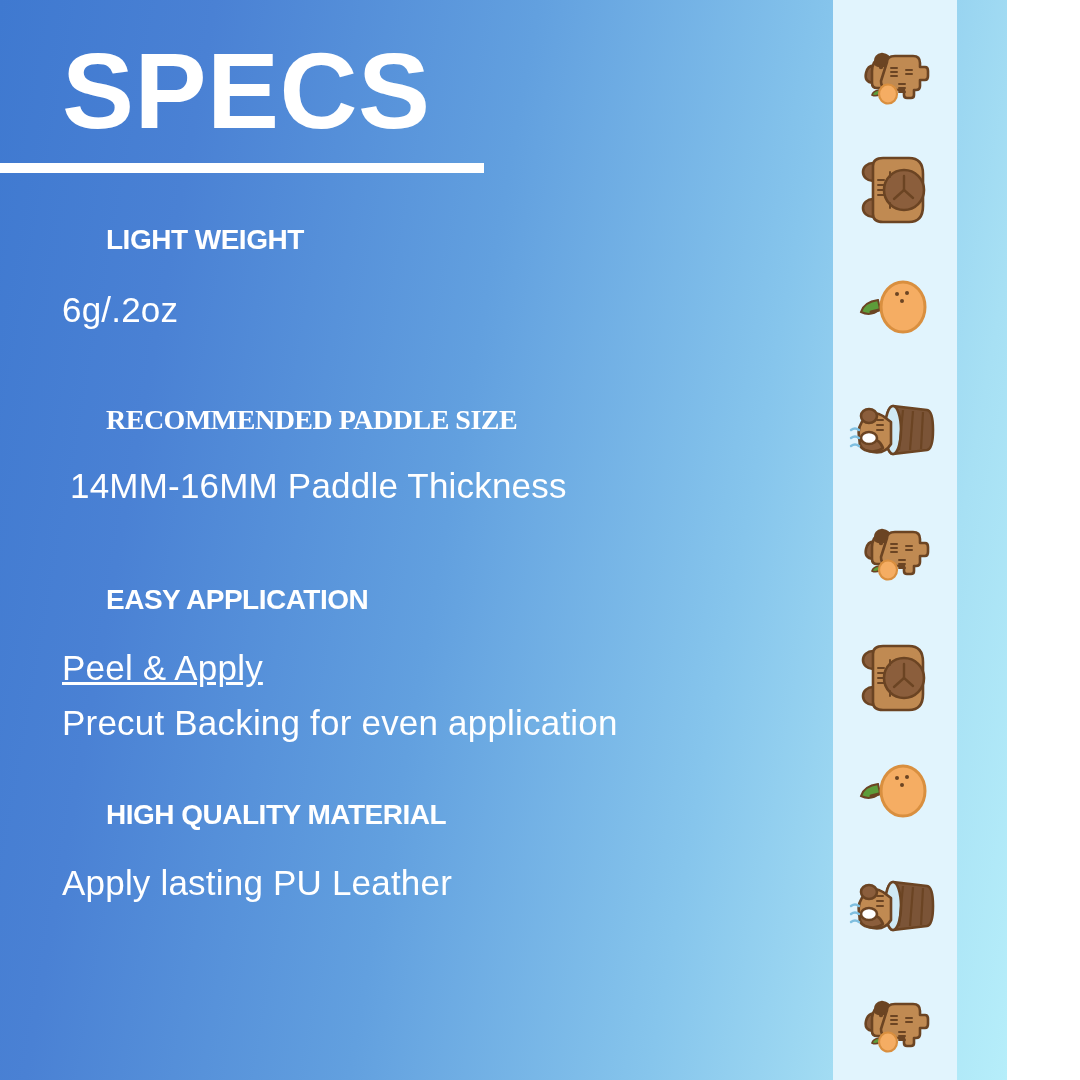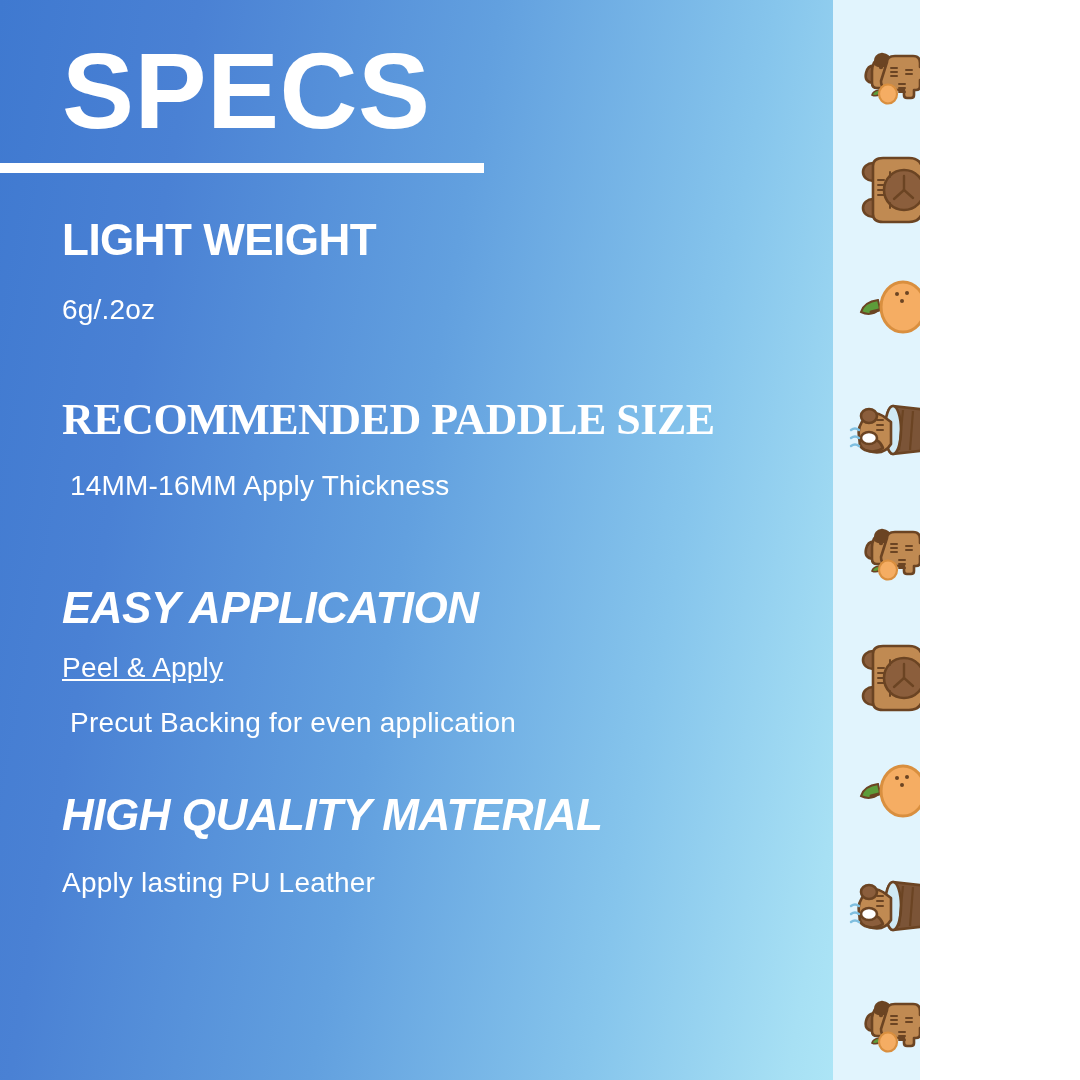--- a/index.html
+++ b/index.html
@@ -3,21 +3,21 @@
 <meta charset="utf-8">
 <style>
   * { box-sizing: border-box; margin: 0; padding: 0; }
   html, body {
     width: 1080px; height: 1080px;
     font-family: "Liberation Sans", sans-serif;
     overflow: hidden;
   }
   #poster {
     position: relative;
-    width: 920px; height: 1080px;
+    width: 1007px; height: 1080px;
     background: linear-gradient(100deg, #3f79d0 0%, #4a81d4 18%, #62a0df 45%, #86c5ec 70%, #a7e0f4 88%, #b6eefa 100%);
     overflow: hidden;
   }
 
   
   #content {
     position: absolute;
     left: 0; top: 0;
     width: 835px; height: 1080px;
     padding: 0;
@@ -43,52 +43,53 @@
 
   .specs-list {
     position: absolute;
     left: 0; top: 205px;
     width: 835px;
   }
   .spec-item { position: absolute; left: 0; width: 835px; }
   .spec-heading {
     color: #ffffff;
     font-weight: 800;
-    font-size: 44px;
+    font-size: 28px;
     line-height: 50px;
     letter-spacing: -0.5px;
     font-family: "Liberation Sans", sans-serif;
     white-space: nowrap;
+    margin-left: 44px;
   }
   .spec-detail {
     color: #ffffff;
     font-weight: 400;
-    font-size: 28px;
+    font-size: 35px;
     line-height: 45px;
     letter-spacing: 0.2px;
     font-family: "Liberation Sans", sans-serif;
     white-space: nowrap;
   }
 
   
   .item-0 { top: 0px; }
   .item-0 .spec-heading { position:absolute; left: 62px; top: 10px; }
   .item-0 .spec-detail.d0 { position:absolute; left: 62px; top: 82px; }
 
   .item-1 { top: 180px; }
   .item-1 .spec-heading { position:absolute; left: 62px; top: 10px; font-family: Liberation Serif, serif; }
   .item-1 .spec-detail.d0 { position:absolute; left: 70px; top: 78px; }
 
   .item-2 { top: 360px; }
-  .item-2 .spec-heading { position:absolute; left: 62px; top: 18px; font-style: italic; }
+  .item-2 .spec-heading { position:absolute; left: 62px; top: 10px; }
   .item-2 .spec-detail.d0 { position:absolute; left: 62px; top: 80px; text-decoration: underline; }
-  .item-2 .spec-detail.d1 { position:absolute; left: 62px; top: 135px; margin-left: 8px; }
+  .item-2 .spec-detail.d1 { position:absolute; left: 62px; top: 135px; }
 
   .item-3 { top: 575px; }
-  .item-3 .spec-heading { position:absolute; left: 62px; top: 10px; font-style: italic; }
+  .item-3 .spec-heading { position:absolute; left: 62px; top: 10px; }
   .item-3 .spec-detail.d0 { position:absolute; left: 62px; top: 80px; }
 
   
   #icon-strip {
     position: absolute;
     left: 833px; top: 0;
     width: 124px; height: 1080px;
     background: #e1f4fd;
   }
   .strip-icon {
@@ -113,21 +114,21 @@
 
     <div class="specs-list">
 
       <div class="spec-item item-0">
         <div class="spec-heading">LIGHT WEIGHT</div>
         <div class="spec-detail d0">6g/.2oz</div>
       </div>
 
       <div class="spec-item item-1">
         <div class="spec-heading">RECOMMENDED PADDLE SIZE</div>
-        <div class="spec-detail d0">14MM-16MM Apply Thickness</div>
+        <div class="spec-detail d0">14MM-16MM Paddle Thickness</div>
       </div>
 
       <div class="spec-item item-2">
         <div class="spec-heading">EASY APPLICATION</div>
         <div class="spec-detail d0">Peel &amp; Apply</div>
         <div class="spec-detail d1">Precut Backing for even application</div>
       </div>
 
       <div class="spec-item item-3">
         <div class="spec-heading">HIGH QUALITY MATERIAL</div>

